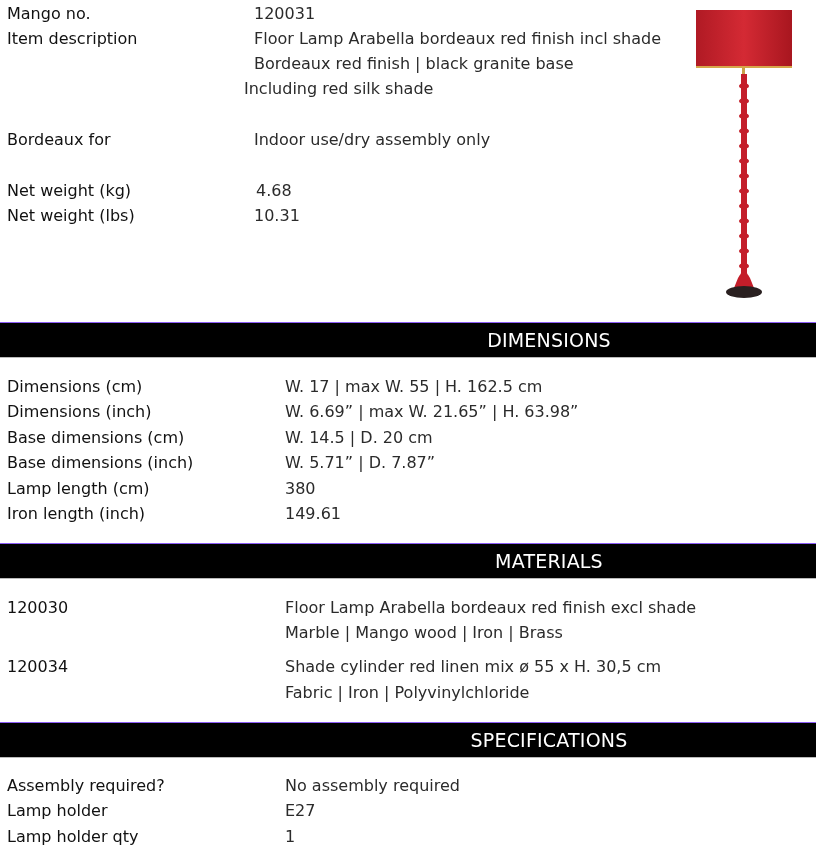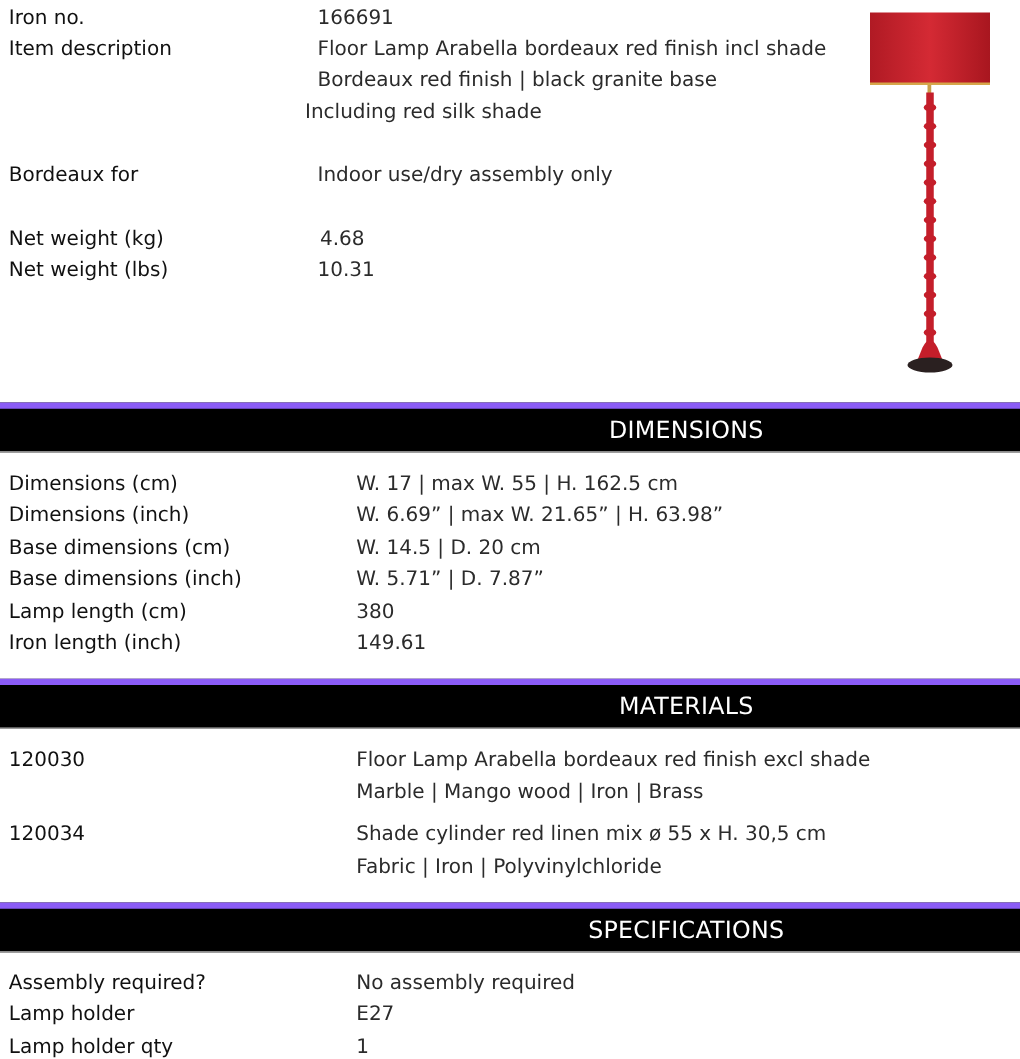--- a/index.html
+++ b/index.html
@@ -2,31 +2,31 @@
 <html><head>
 <meta charset="utf-8">
 <style>
   html, body { margin:0; padding:0; background:#ffffff; }
   body { width:816px; height:847px; overflow:hidden; position:relative;
          font-family:"DejaVu Sans", sans-serif; color:#1a1a1a; }
   .row { position:absolute; font-size:16px; line-height:20px; white-space:nowrap; }
   .lbl { left:7px; color:#111; }
   .val { color:#2b2b2b; }
   .bar { position:absolute; left:0; width:816px; height:34px; background:#000;
-         border-top:5px solid #8b5cf6; border-bottom:1px solid #bbb; }
+         border-top:1px solid #8b5cf6; border-bottom:1px solid #bbb; }
   .bar span { position:absolute; left:549px; transform:translateX(-50%); top:6px;
               color:#fff; font-size:19px; line-height:22px; letter-spacing:0.2px; }
   .lamp { position:absolute; left:690px; top:6px; width:110px; height:300px; }
 </style>
 </head>
 <body>
 
 <div>
-  <div class="row lbl" style="top:4px">Iron no.</div>
-  <div class="row val" style="top:4px;left:254px">166691</div>
+  <div class="row lbl" style="top:4px">Mango no.</div>
+  <div class="row val" style="top:4px;left:254px">120031</div>
   <div class="row lbl" style="top:29px">Item description</div>
   <div class="row val" style="top:29px;left:254px">Floor Lamp Arabella bordeaux red finish incl shade</div>
   <div class="row val" style="top:54px;left:254px">Bordeaux red finish | black granite base</div>
   <div class="row val" style="top:79px;left:244px">Including red silk shade</div>
   <div class="row lbl" style="top:130px">Bordeaux for</div>
   <div class="row val" style="top:130px;left:254px">Indoor use/dry assembly only</div>
   <div class="row lbl" style="top:181px">Net weight (kg)</div>
   <div class="row val" style="top:181px;left:256px">4.68</div>
   <div class="row lbl" style="top:206px">Net weight (lbs)</div>
   <div class="row val" style="top:206px;left:254px">10.31</div>

